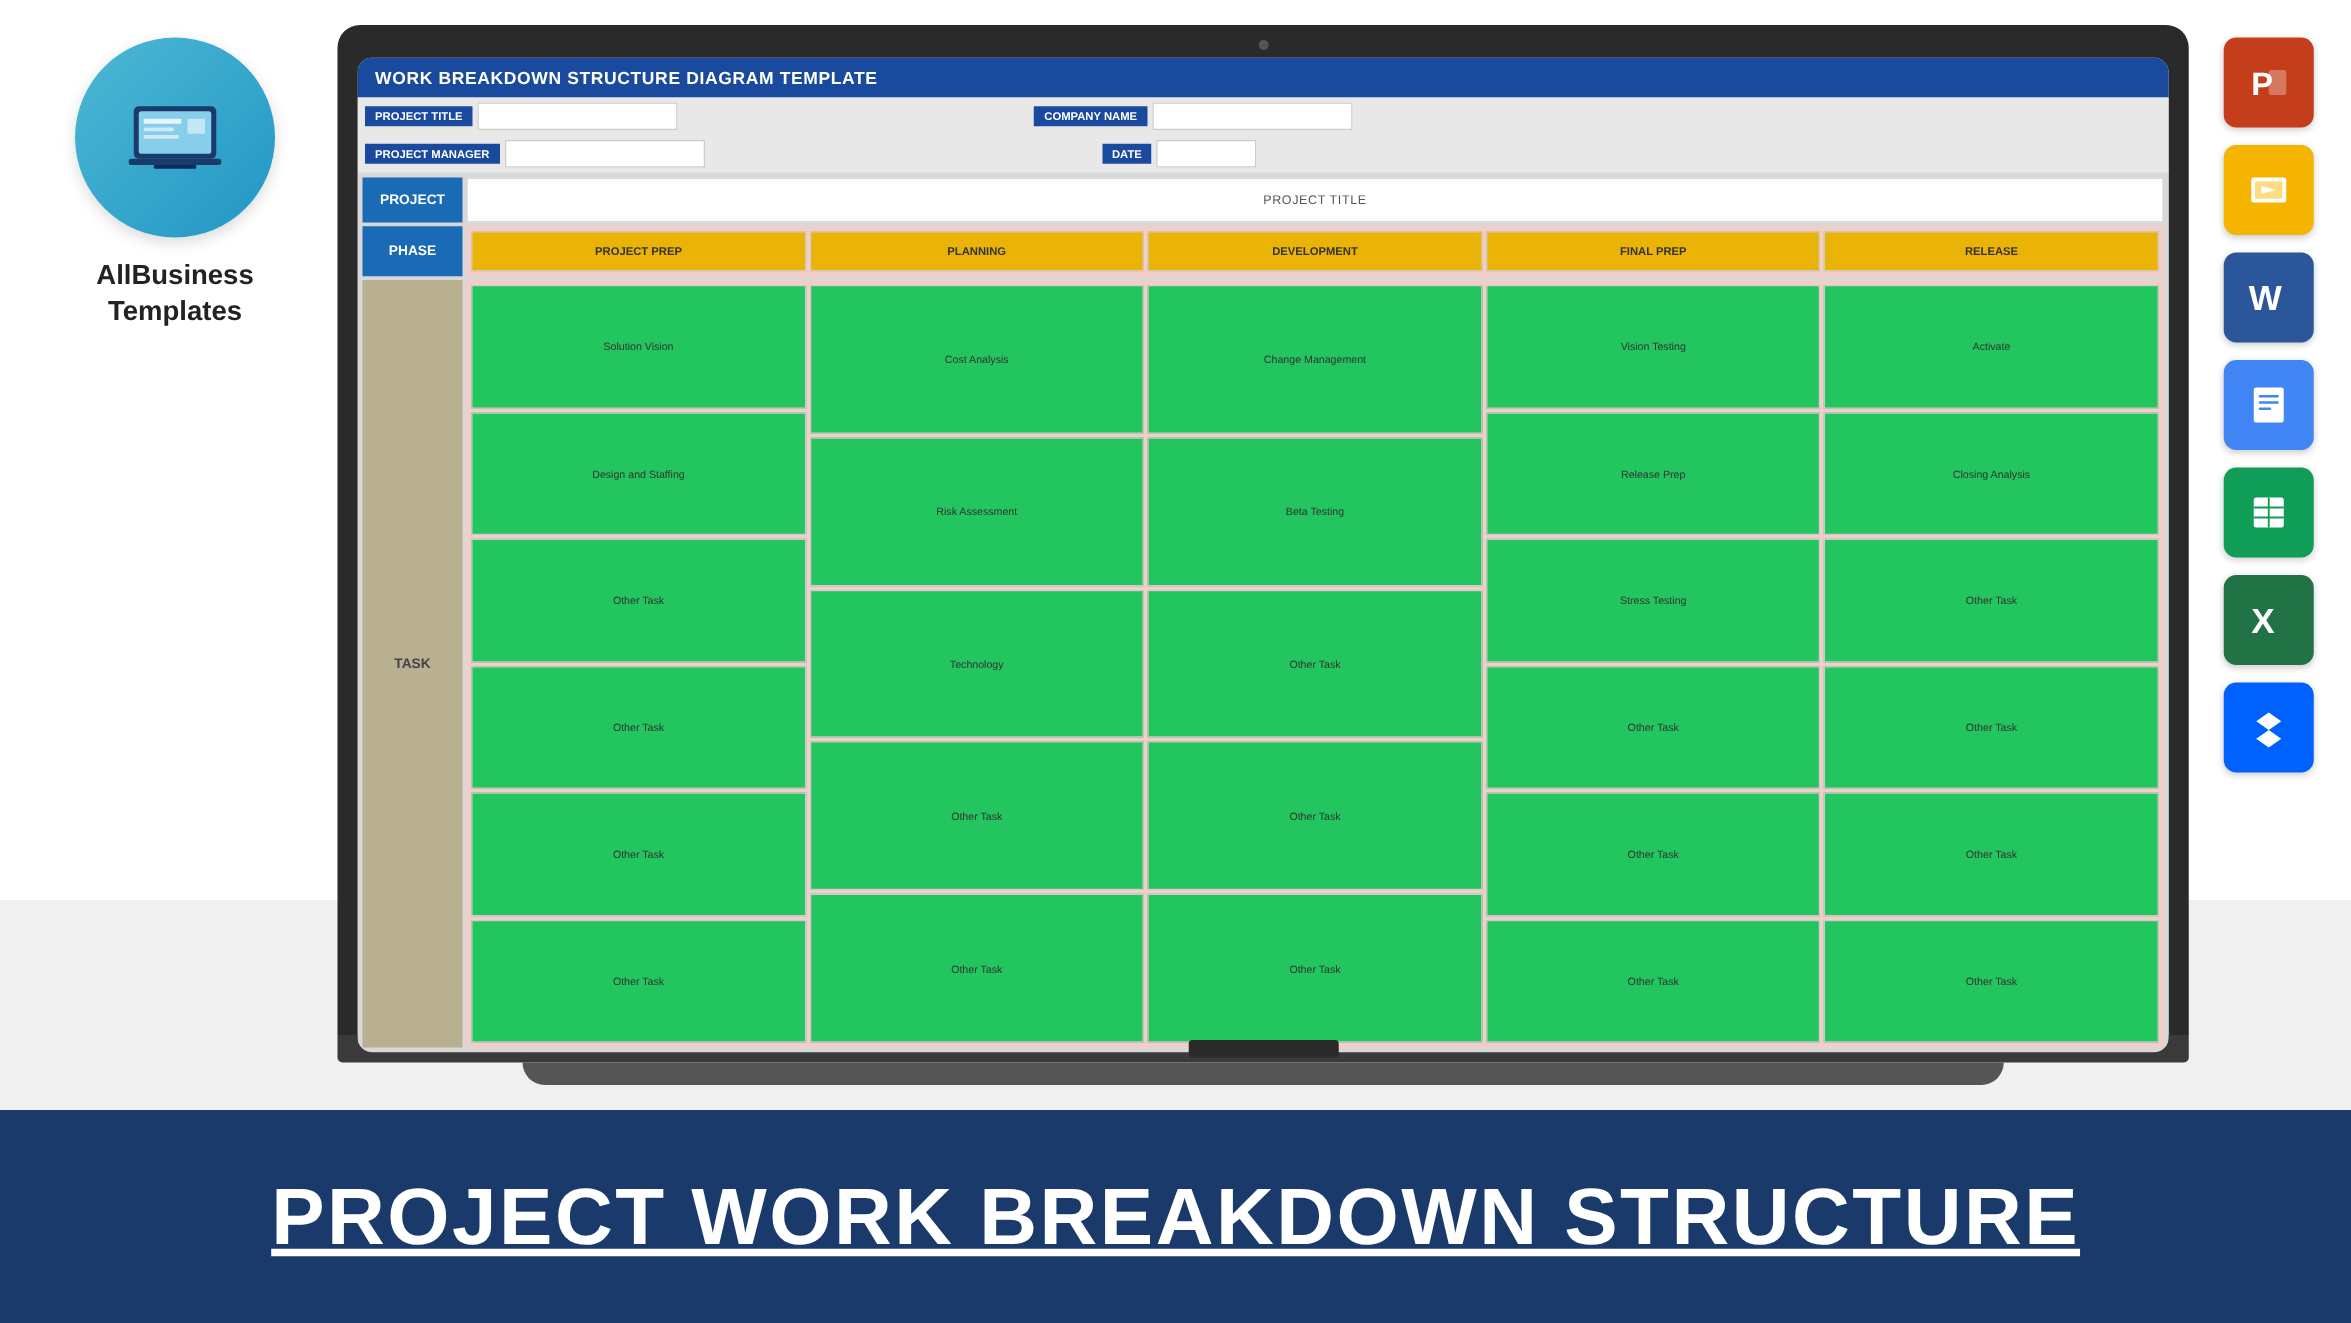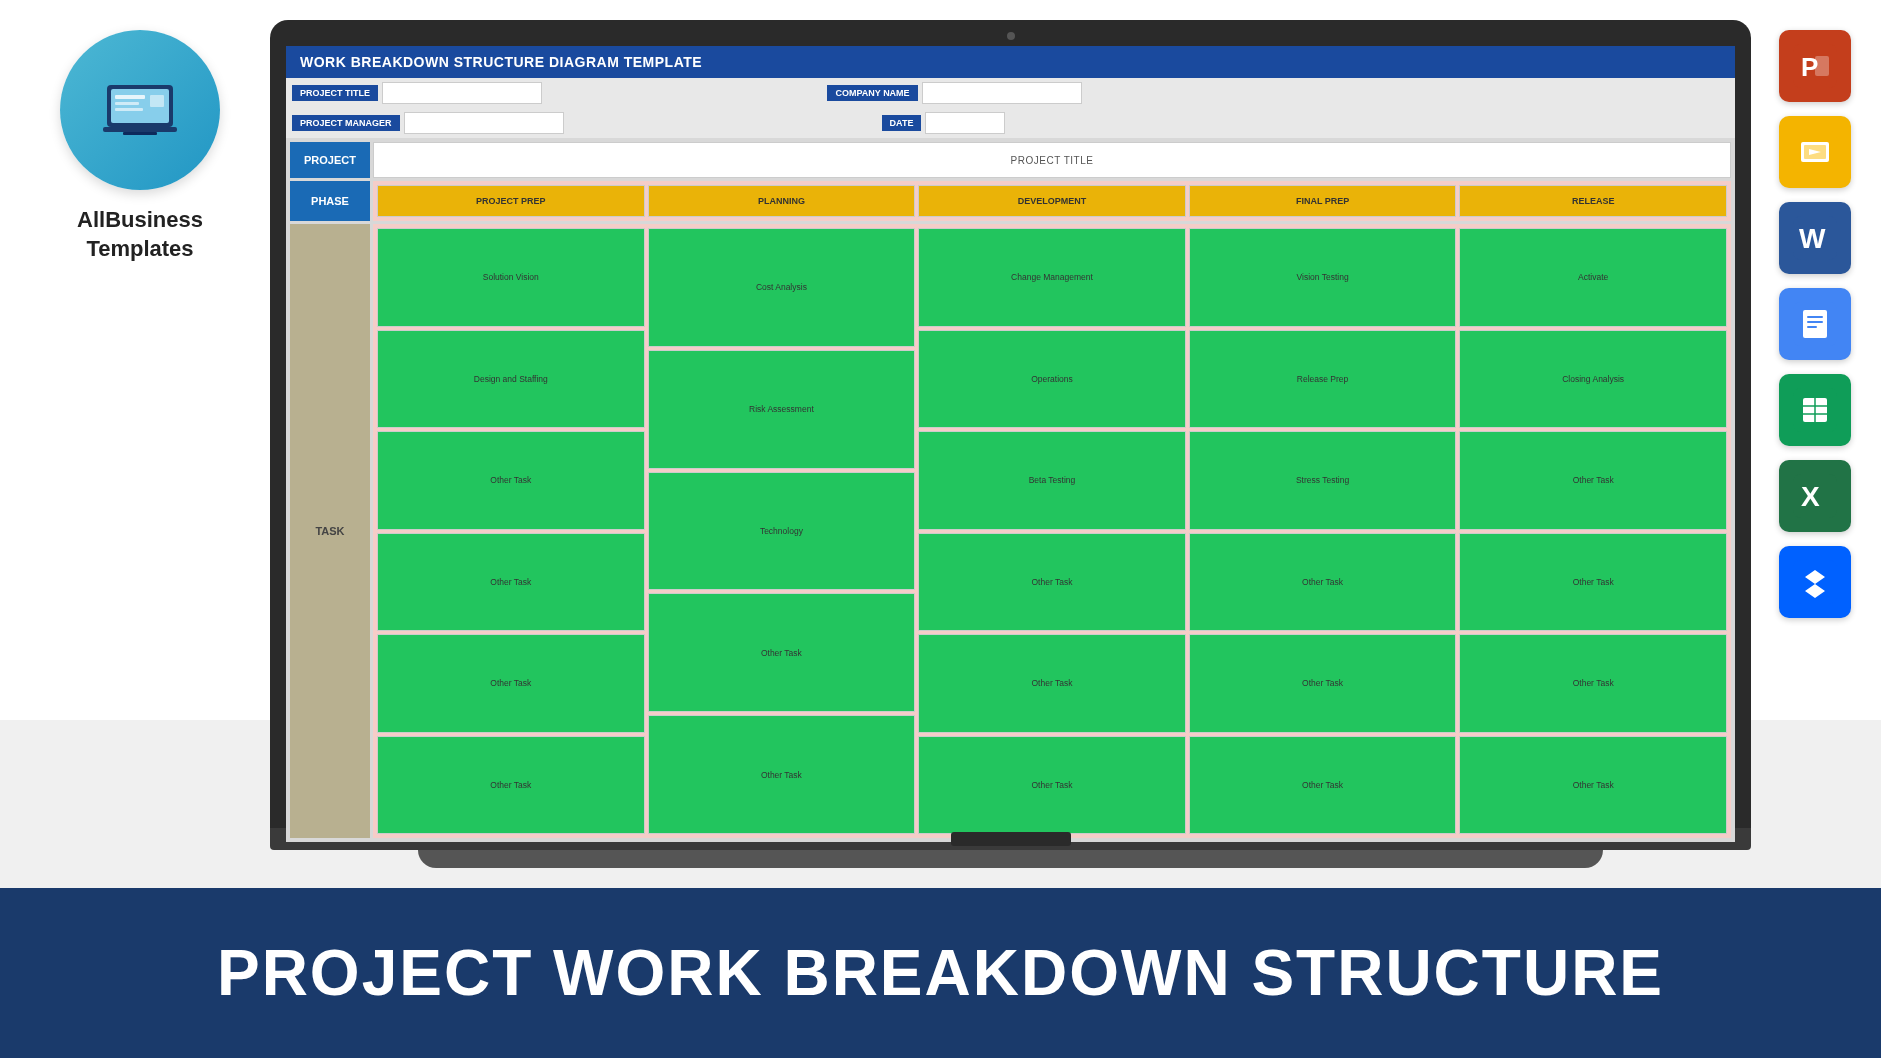--- a/index.html
+++ b/index.html
@@ -29,20 +29,21 @@
       display: flex;
       align-items: center;
       justify-content: center;
     }
     .bottom-banner-text {
       color: #ffffff;
       font-size: 64px;
       font-weight: 900;
       letter-spacing: 2px;
       text-transform: uppercase;
+      text-decoration: underline;
     }
 
     
     .brand-area {
       position: absolute;
       top: 30px;
       left: 30px;
       display: flex;
       flex-direction: column;
       align-items: center;
@@ -107,21 +108,21 @@
     .laptop-screen-outer {
       background: #2a2a2a;
       border-radius: 18px 18px 0 0;
       padding: 12px 16px 0 16px;
       height: calc(100% - 40px);
     }
     .laptop-screen-inner {
       background: #fff;
       width: 100%;
       height: 100%;
-      border-radius: 0;
+      border-radius: 12px;
       overflow: hidden;
     }
     .laptop-base {
       background: #3a3a3a;
       height: 22px;
       border-radius: 0 0 4px 4px;
       display: flex;
       align-items: center;
       justify-content: center;
     }
@@ -467,21 +468,20 @@
               <div class="task-column">
                 <div class="task-cell">Cost Analysis</div>
                 <div class="task-cell">Risk Assessment</div>
                 <div class="task-cell">Technology</div>
                 <div class="task-cell">Other Task</div>
                 <div class="task-cell">Other Task</div>
               </div>
 
               <div class="task-column">
                 <div class="task-cell">Change Management</div>
-                <div class="task-cell">Operations</div>
                 <div class="task-cell">Beta Testing</div>
                 <div class="task-cell">Other Task</div>
                 <div class="task-cell">Other Task</div>
                 <div class="task-cell">Other Task</div>
               </div>
 
               <div class="task-column">
                 <div class="task-cell">Vision Testing</div>
                 <div class="task-cell">Release Prep</div>
                 <div class="task-cell">Stress Testing</div>

